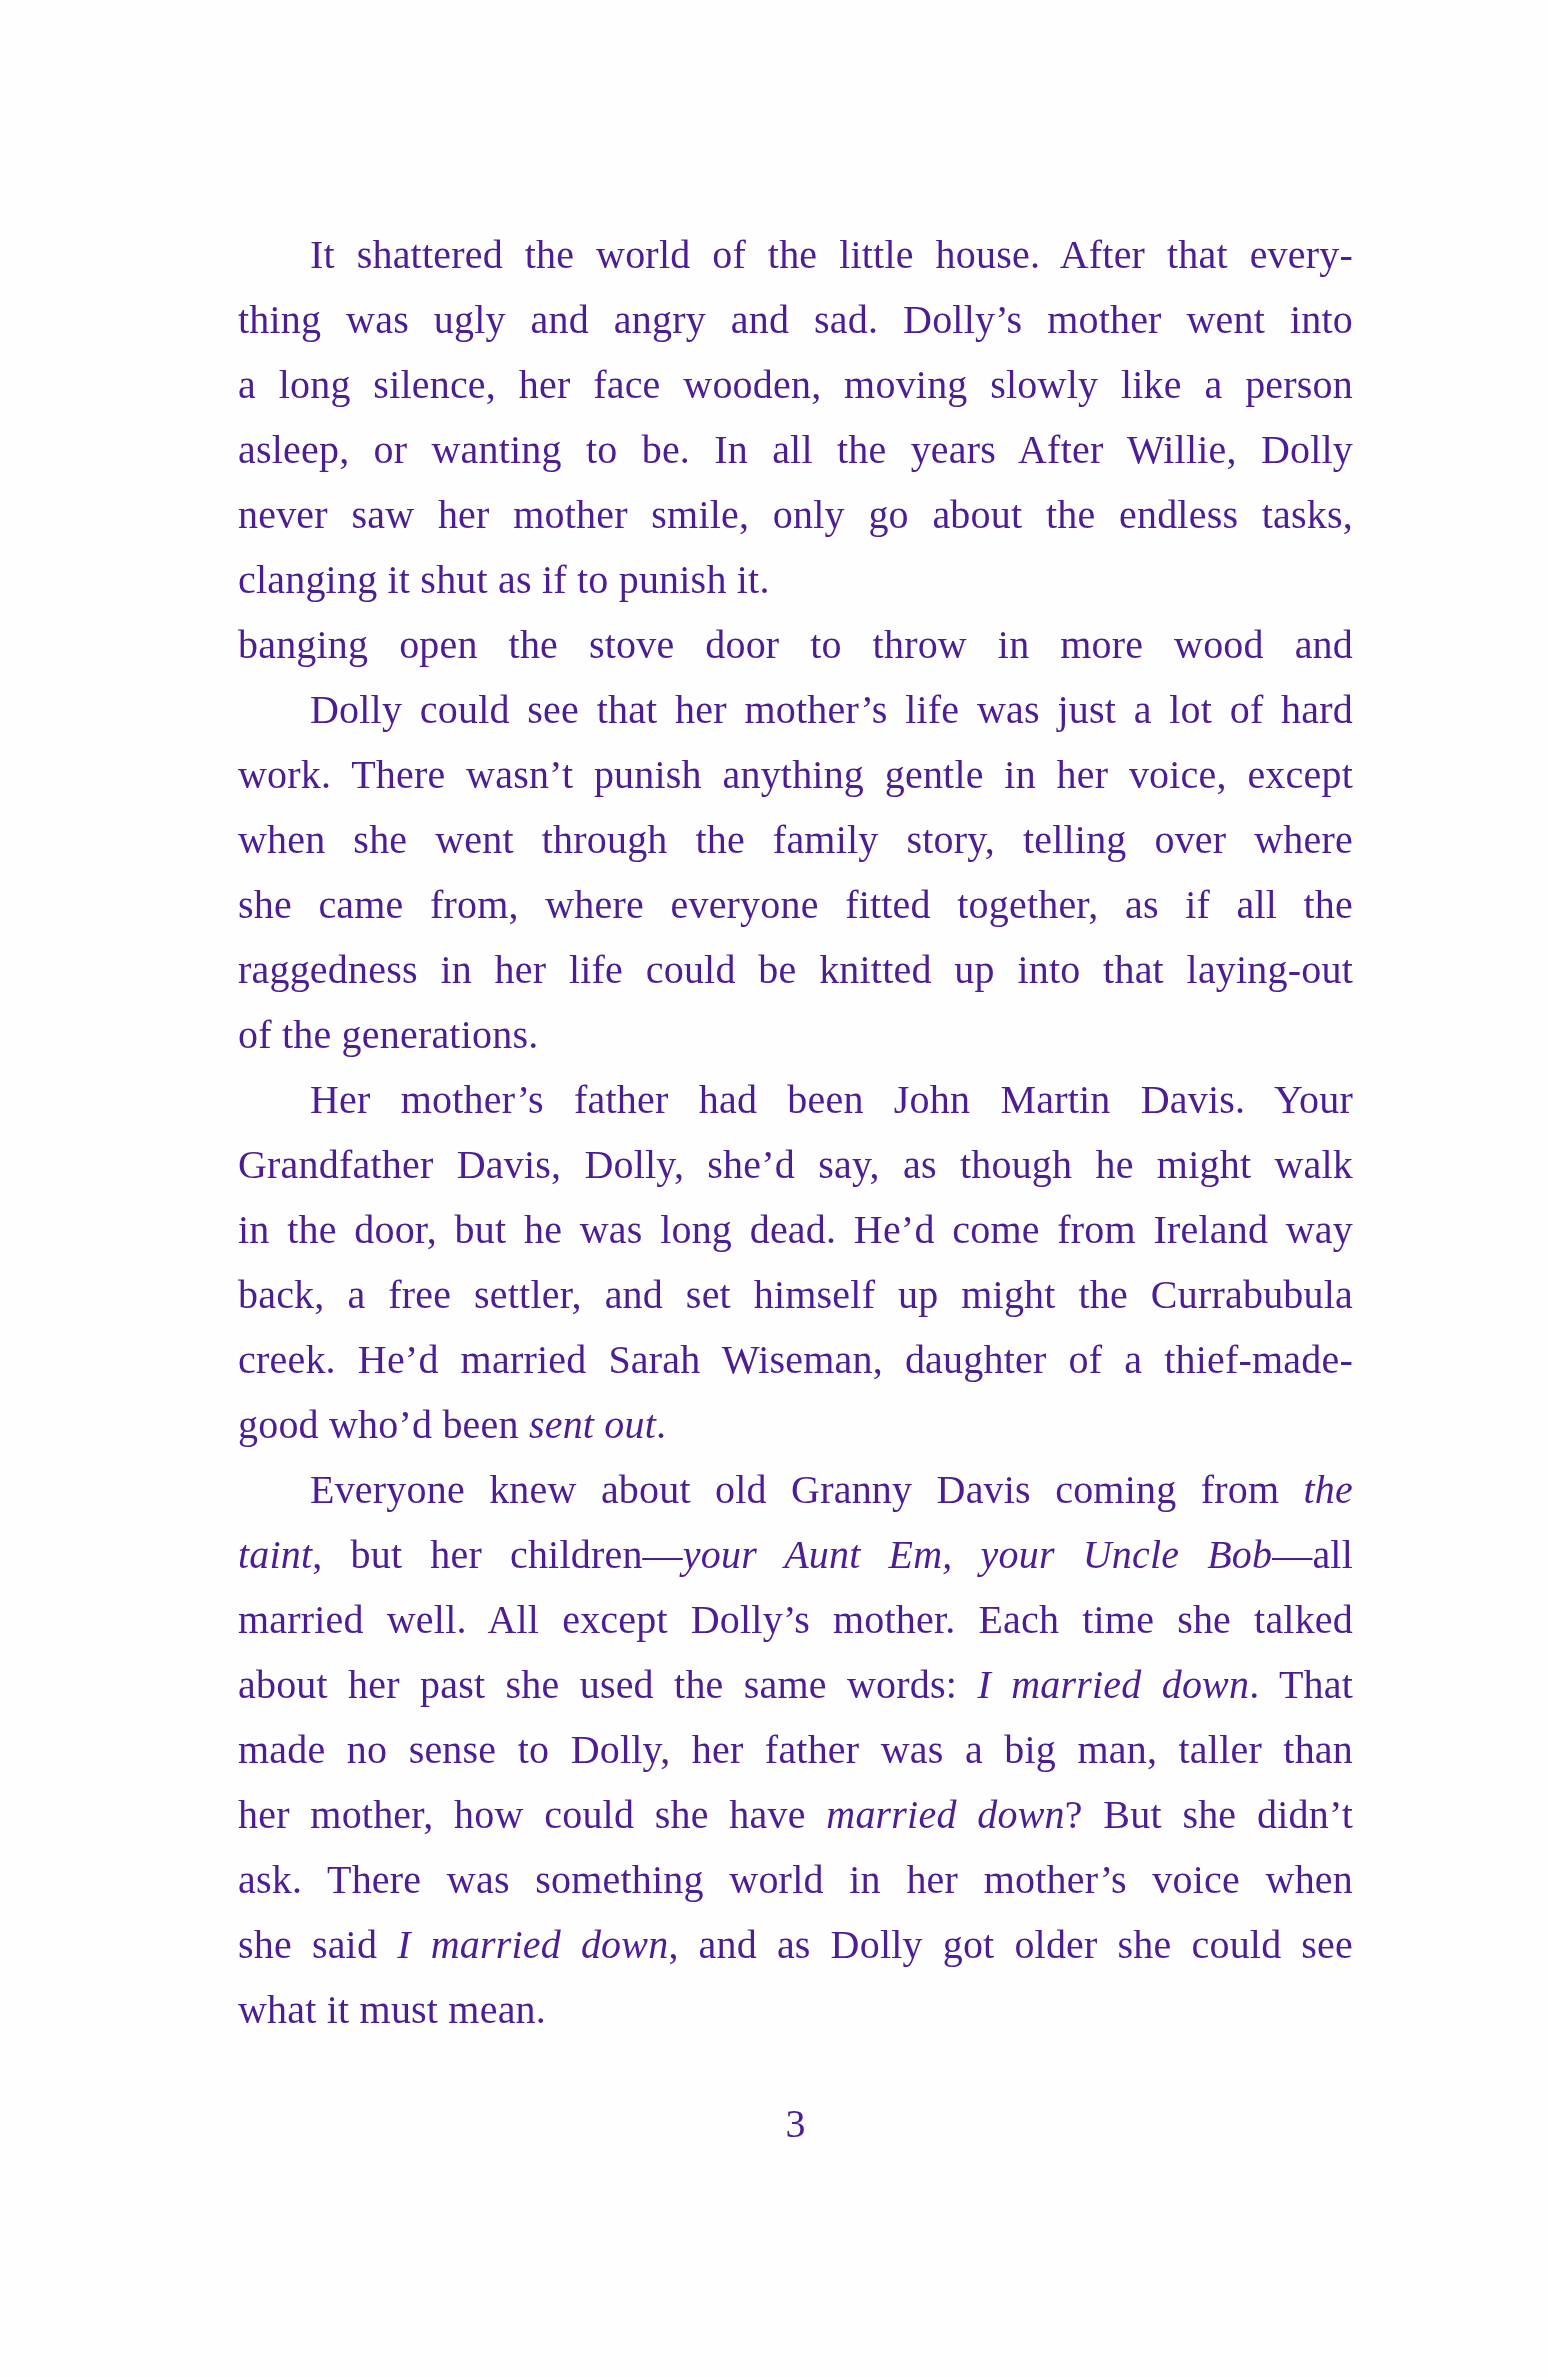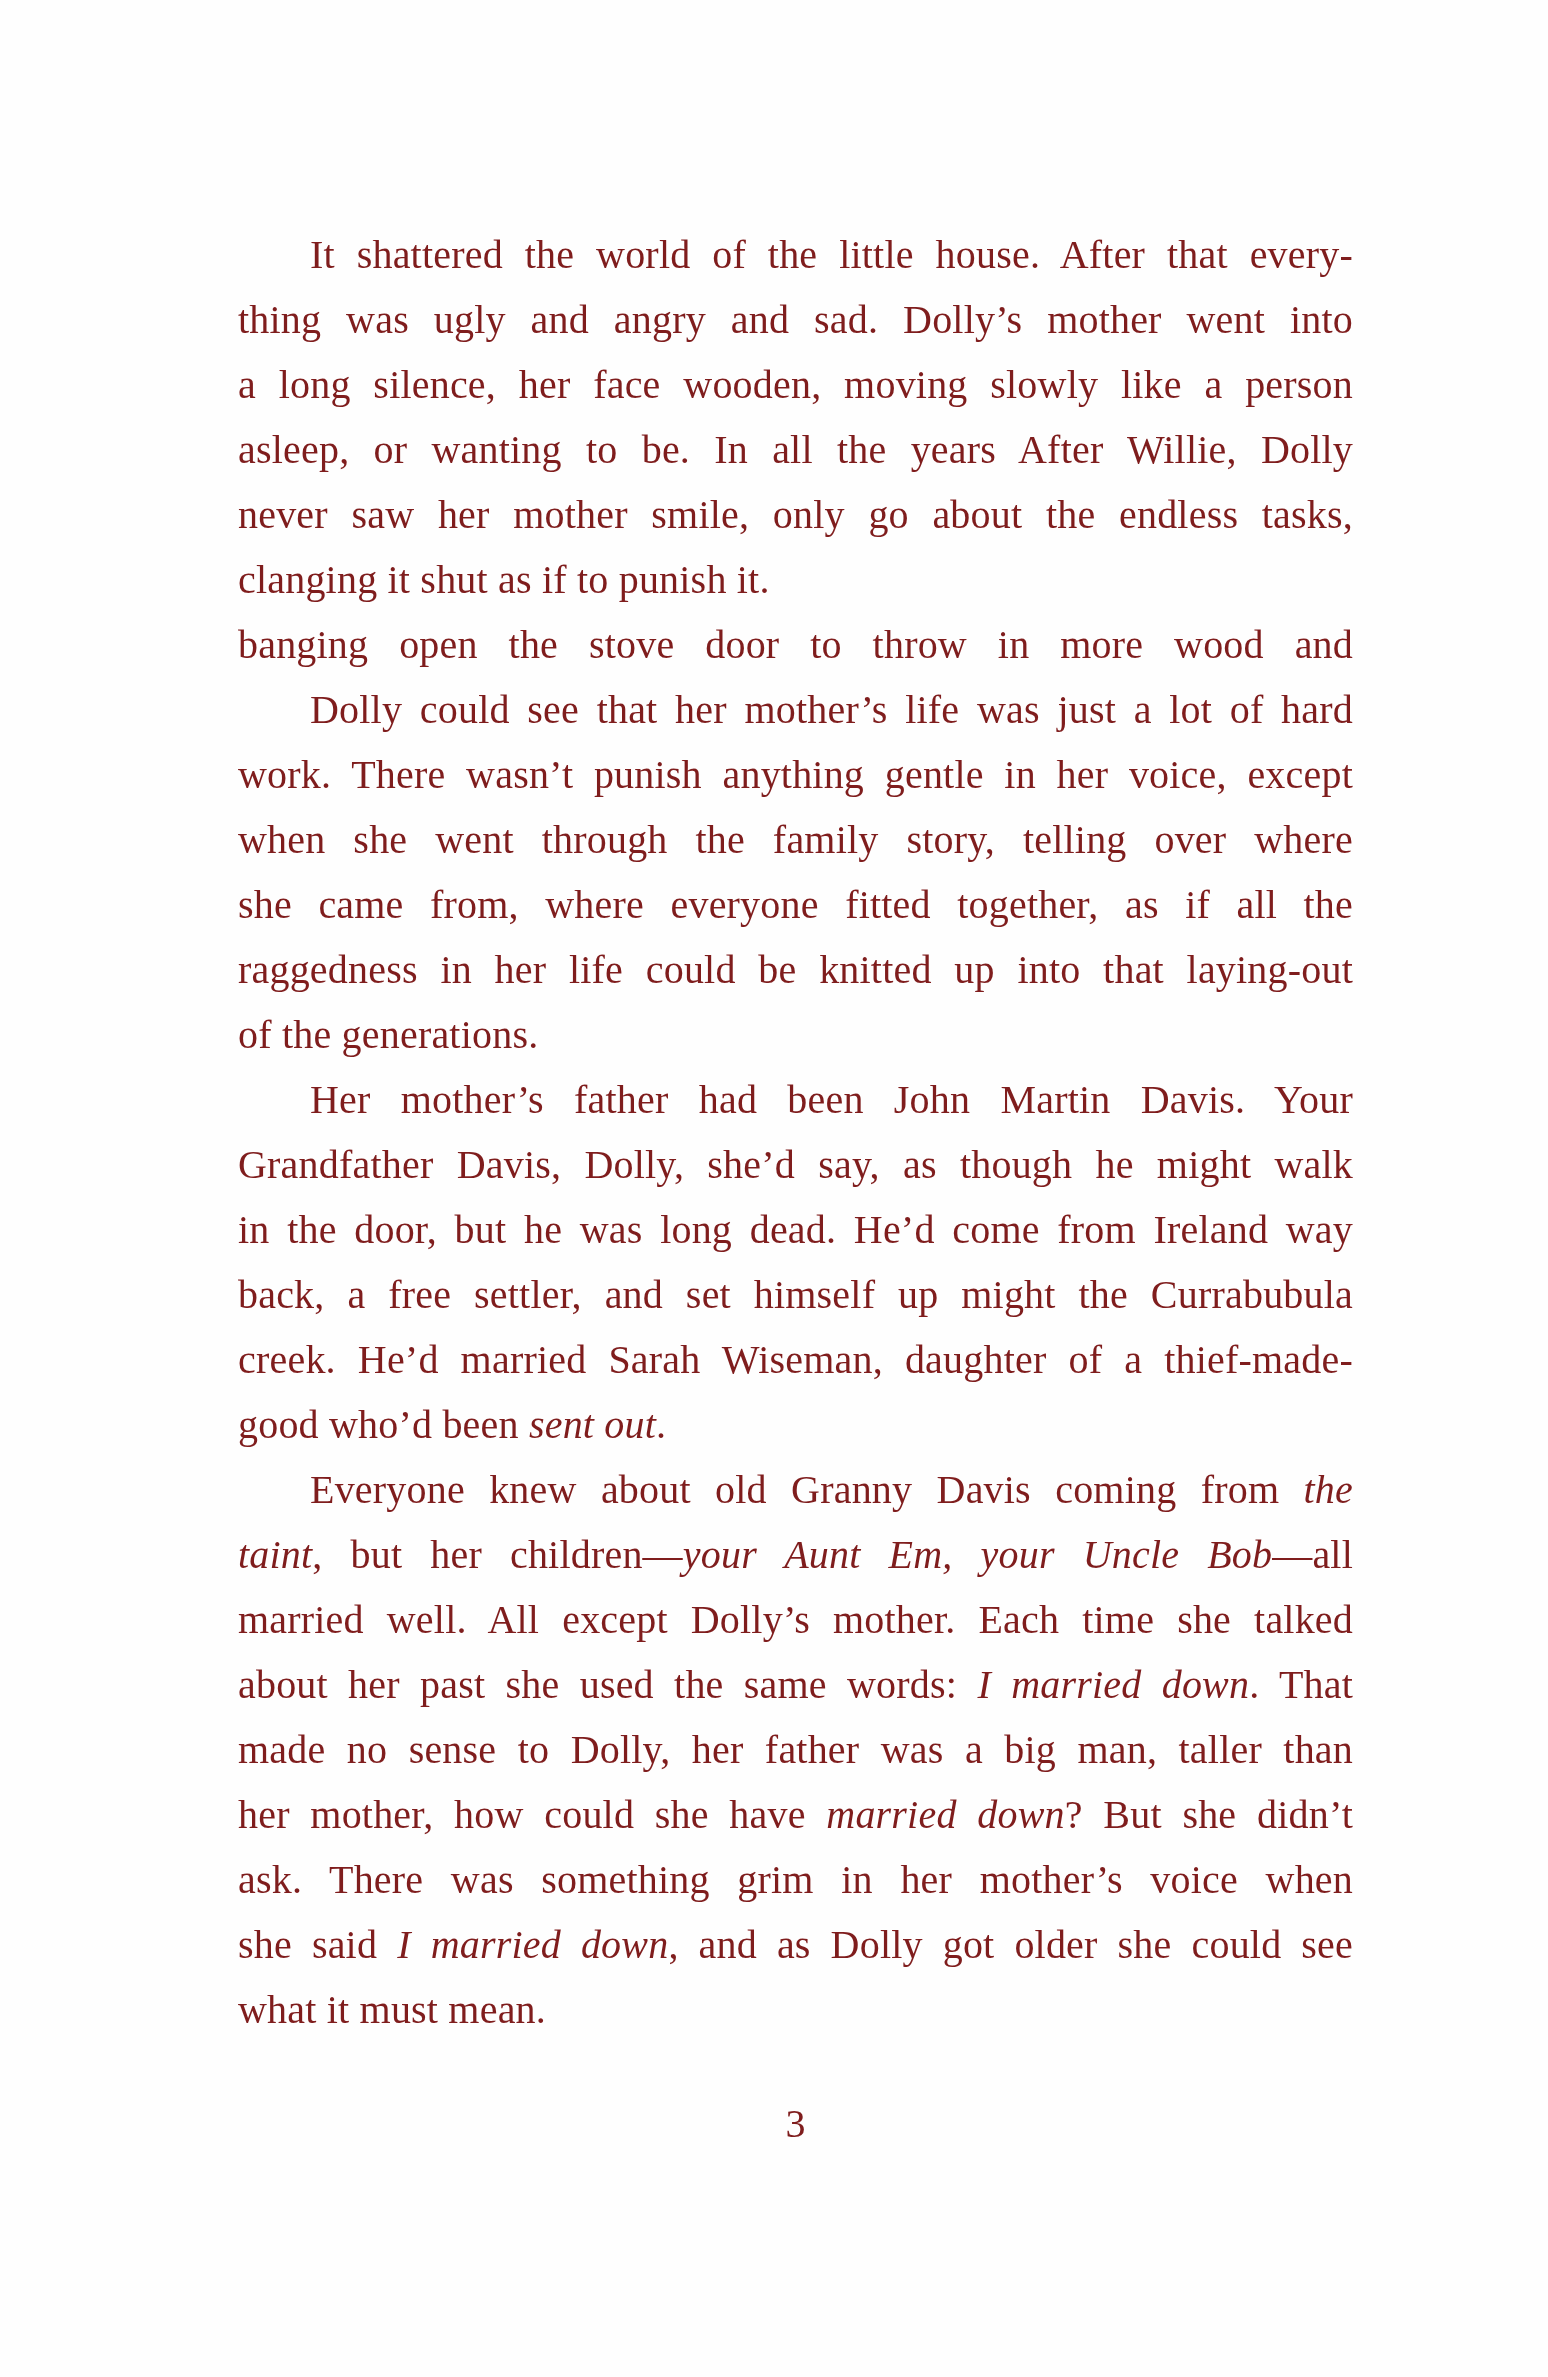--- a/index.html
+++ b/index.html
@@ -6,21 +6,21 @@
     margin: 0;
     padding: 0;
     background: #ffffff;
   }
   .page {
     position: relative;
     width: 1549px;
     height: 2377px;
     background: #fefefe;
     font-family: "Liberation Serif", serif;
-    color: #7f1d1d;
+    color: #4c1d95;
     overflow: hidden;
   }
   .text-block {
     position: absolute;
     left: 238px;
     top: 222px;
     width: 1115px;
     font-size: 40px;
     line-height: 65px;
     letter-spacing: 0.2px;
@@ -72,19 +72,19 @@
       <div class="line"><span>in the door, but he was long dead. He’d come from Ireland way</span></div>
       <div class="line"><span>back, a free settler, and set himself up might the Currabubula</span></div>
       <div class="line"><span>creek. He’d married Sarah Wiseman, daughter of a thief-made-</span></div>
       <div class="line para-end"><span>good who’d been </span><span class="italic">sent out</span><span>.</span></div>
       <div class="line indent"><span>Everyone knew about old Granny Davis coming from </span><span class="italic">the</span></div>
       <div class="line"><span class="italic">taint</span><span>, but her children—</span><span class="italic">your Aunt Em, your Uncle Bob</span><span>—all</span></div>
       <div class="line"><span>married well. All except Dolly’s mother. Each time she talked</span></div>
       <div class="line"><span>about her past she used the same words: </span><span class="italic">I married down</span><span>. That</span></div>
       <div class="line"><span>made no sense to Dolly, her father was a big man, taller than</span></div>
       <div class="line"><span>her mother, how could she have </span><span class="italic">married down</span><span>? But she didn’t</span></div>
-      <div class="line"><span>ask. There was something grim in her mother’s voice when</span></div>
+      <div class="line"><span>ask. There was something world in her mother’s voice when</span></div>
       <div class="line"><span>she said </span><span class="italic">I married down</span><span>, and as Dolly got older she could see</span></div>
       <div class="line para-end"><span>what it must mean.</span></div>
     </section>
   <div class="page-number">3</div>
 </div>
 
 
 </body></html>

